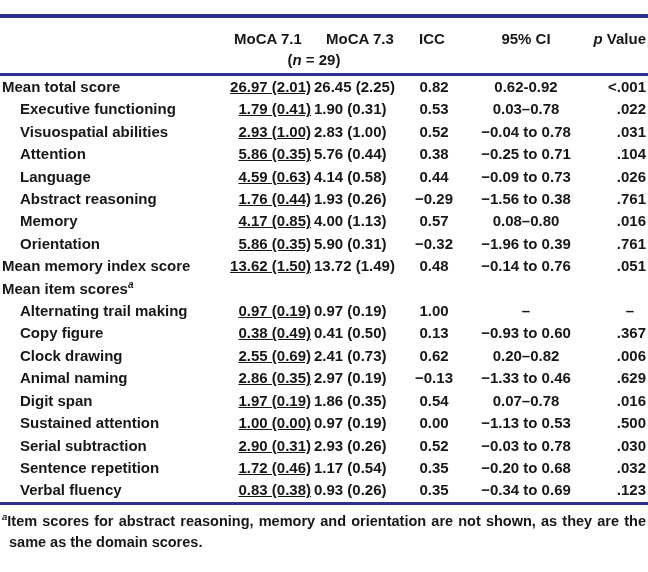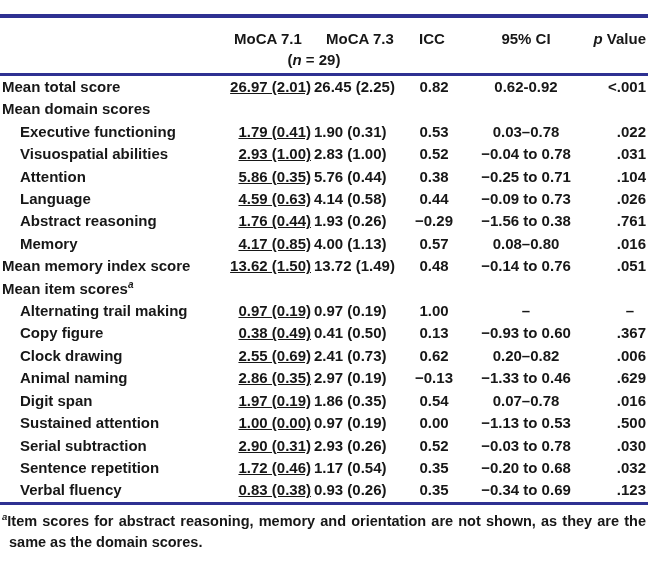--- a/index.html
+++ b/index.html
@@ -83,28 +83,20 @@
     <tbody>
         <tr>
           <td class="label t-left">Mean total score</td>
           <td class="num71">26.97 (2.01)</td>
           <td class="num73">26.45 (2.25)</td>
           <td class="icc">0.82</td>
           <td class="ci">0.62-0.92</td>
           <td class="pval">&lt;.001</td>
         </tr>
         <tr>
-          <td class="label t-left">Mean domain scores</td>
-          <td class="num71"></td>
-          <td class="num73"></td>
-          <td class="icc"></td>
-          <td class="ci"></td>
-          <td class="pval"></td>
-        </tr>
-        <tr>
           <td class="label t-left indent">Executive functioning</td>
           <td class="num71">1.79 (0.41)</td>
           <td class="num73">1.90 (0.31)</td>
           <td class="icc">0.53</td>
           <td class="ci">0.03–0.78</td>
           <td class="pval">.022</td>
         </tr>
         <tr>
           <td class="label t-left indent">Visuospatial abilities</td>
           <td class="num71">2.93 (1.00)</td>
@@ -137,20 +129,28 @@
           <td class="ci">−1.56 to 0.38</td>
           <td class="pval">.761</td>
         </tr>
         <tr>
           <td class="label t-left indent">Memory</td>
           <td class="num71">4.17 (0.85)</td>
           <td class="num73">4.00 (1.13)</td>
           <td class="icc">0.57</td>
           <td class="ci">0.08–0.80</td>
           <td class="pval">.016</td>
+        </tr>
+        <tr>
+          <td class="label t-left indent">Orientation</td>
+          <td class="num71">5.86 (0.35)</td>
+          <td class="num73">5.90 (0.31)</td>
+          <td class="icc">−0.32</td>
+          <td class="ci">−1.96 to 0.39</td>
+          <td class="pval">.761</td>
         </tr>
         <tr>
           <td class="label t-left">Mean memory index score</td>
           <td class="num71">13.62 (1.50)</td>
           <td class="num73">13.72 (1.49)</td>
           <td class="icc">0.48</td>
           <td class="ci">−0.14 to 0.76</td>
           <td class="pval">.051</td>
         </tr>
         <tr>

